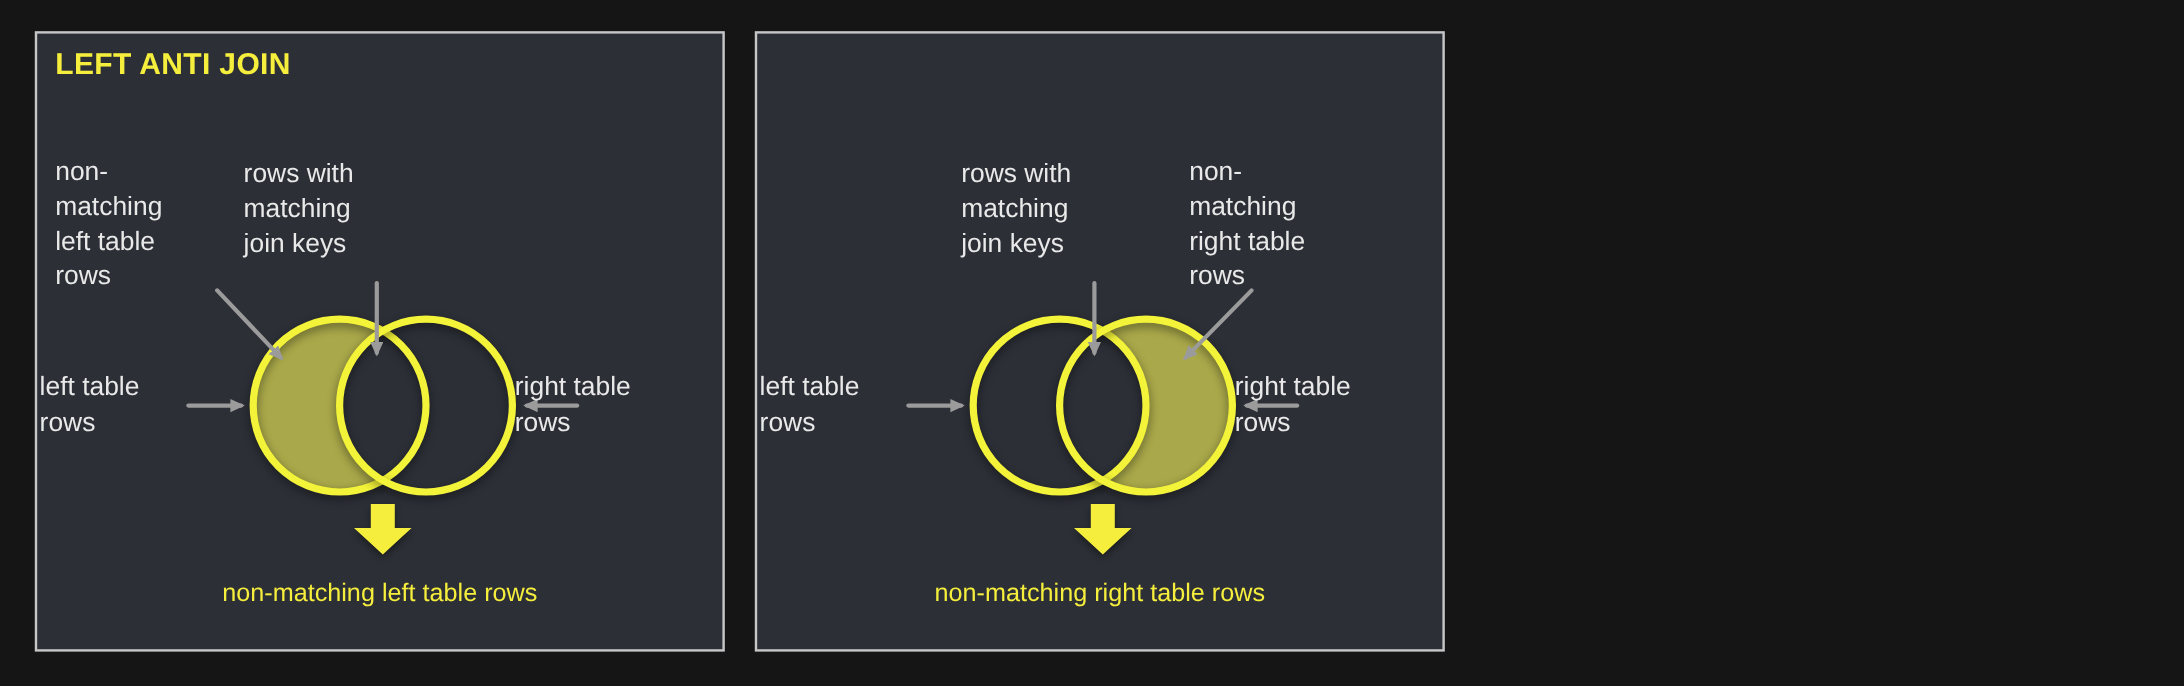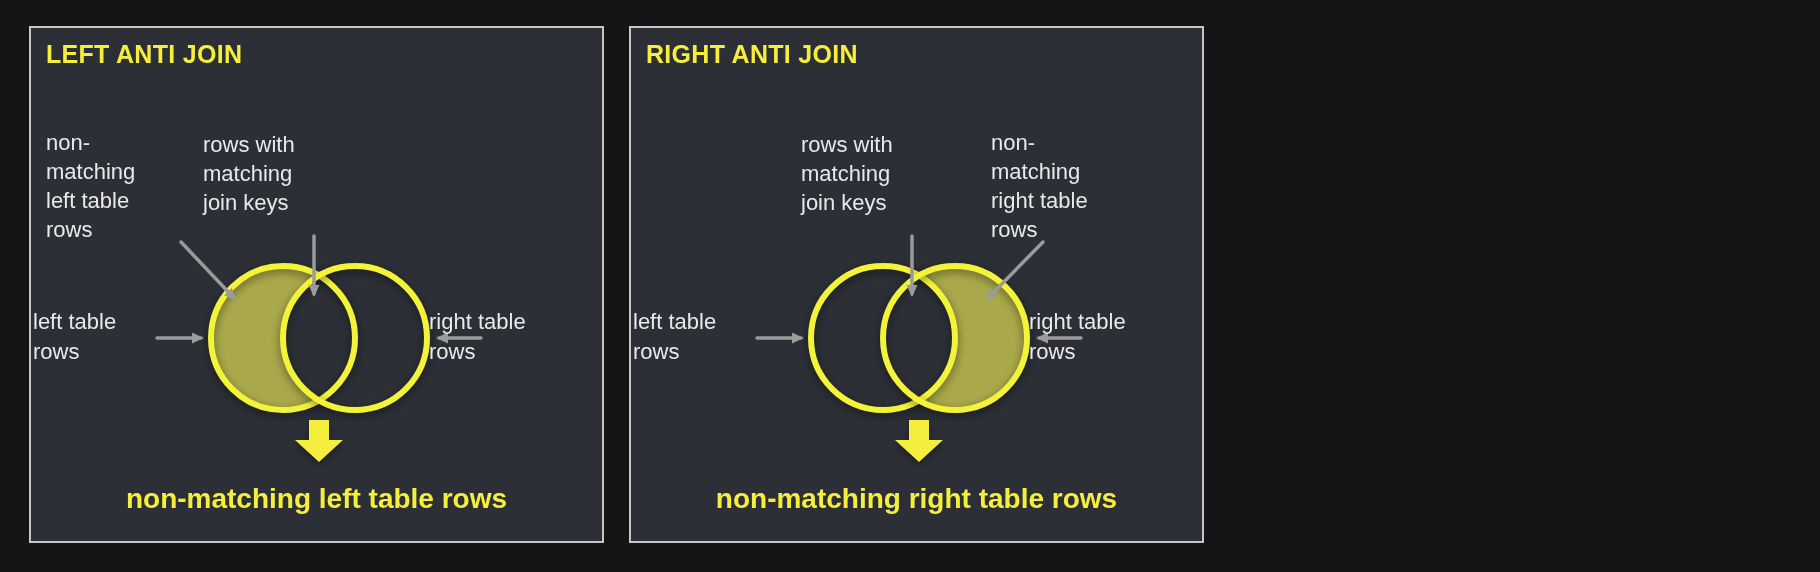--- a/index.html
+++ b/index.html
@@ -54,22 +54,22 @@
   .p2-match    { left: 170px; top: 102px; width: 220px; }
   .p2-nonmatch { left: 360px; top: 100px; width: 170px; }
   .lbl-left    { left: 2px;   top: 279px; width: 146px; }
   .lbl-right   { left: 398px; top: 279px; width: 160px; }
   .result {
     position: absolute;
     left: 0;
     top: 455px;
     width: 100%;
     text-align: center;
-    font-size: 28px;
-    font-weight: 700;
+    font-size: 21px;
+    font-weight: 400;
     color: var(--result, #f6ee3c);
   }
   .ring {
     fill: none;
     stroke: var(--circle_stroke, #f3f339);
     stroke-width: 6;
     filter: drop-shadow(0 3px 4px rgba(0,0,0,0.45));
   }
   .fill-hl { fill: var(--crescent_fill, #a9a84a); }
   .fill-bg { fill: var(--panel_bg, #2c2f36); }
@@ -121,21 +121,20 @@
 matching
 join keys</div>
     <div class="lbl lbl--side lbl-left">left table
 rows</div>
     <div class="lbl lbl--side lbl-right">right table
 rows</div>
     <div class="result">non-matching left table rows</div>
   </div>
 
   <div class="panel panel--right">
-    <div class="panel-title">RIGHT ANTI JOIN</div>
 
     <svg class="venn" viewBox="0 0 575 517">
       <defs>
         <marker id="gray-arrow-1" markerWidth="14" markerHeight="12" refX="9" refY="5.5" orient="auto" markerUnits="userSpaceOnUse">
           <polygon class="ah" points="0,0 12,5.5 0,11"></polygon>
         </marker>
       </defs>
       <g>
         <circle class="fill-hl" cx="324" cy="310" r="72"></circle>
         <circle class="fill-bg" cx="252" cy="310" r="72"></circle>

